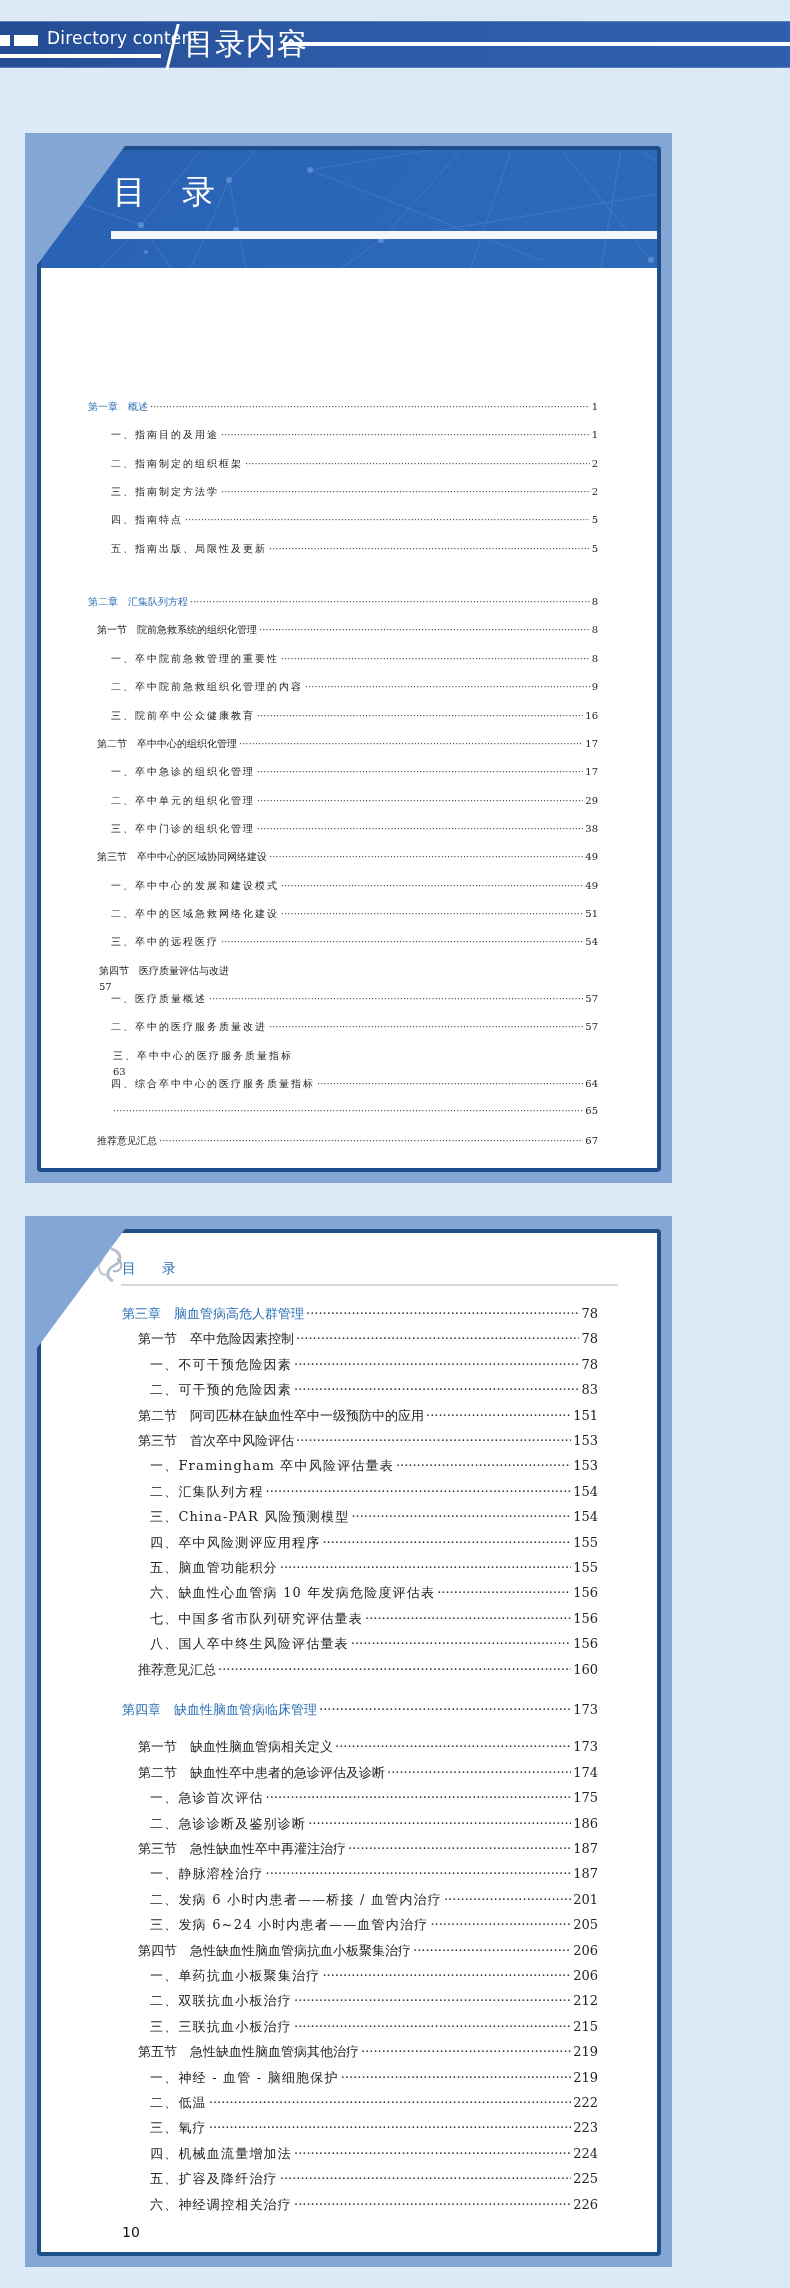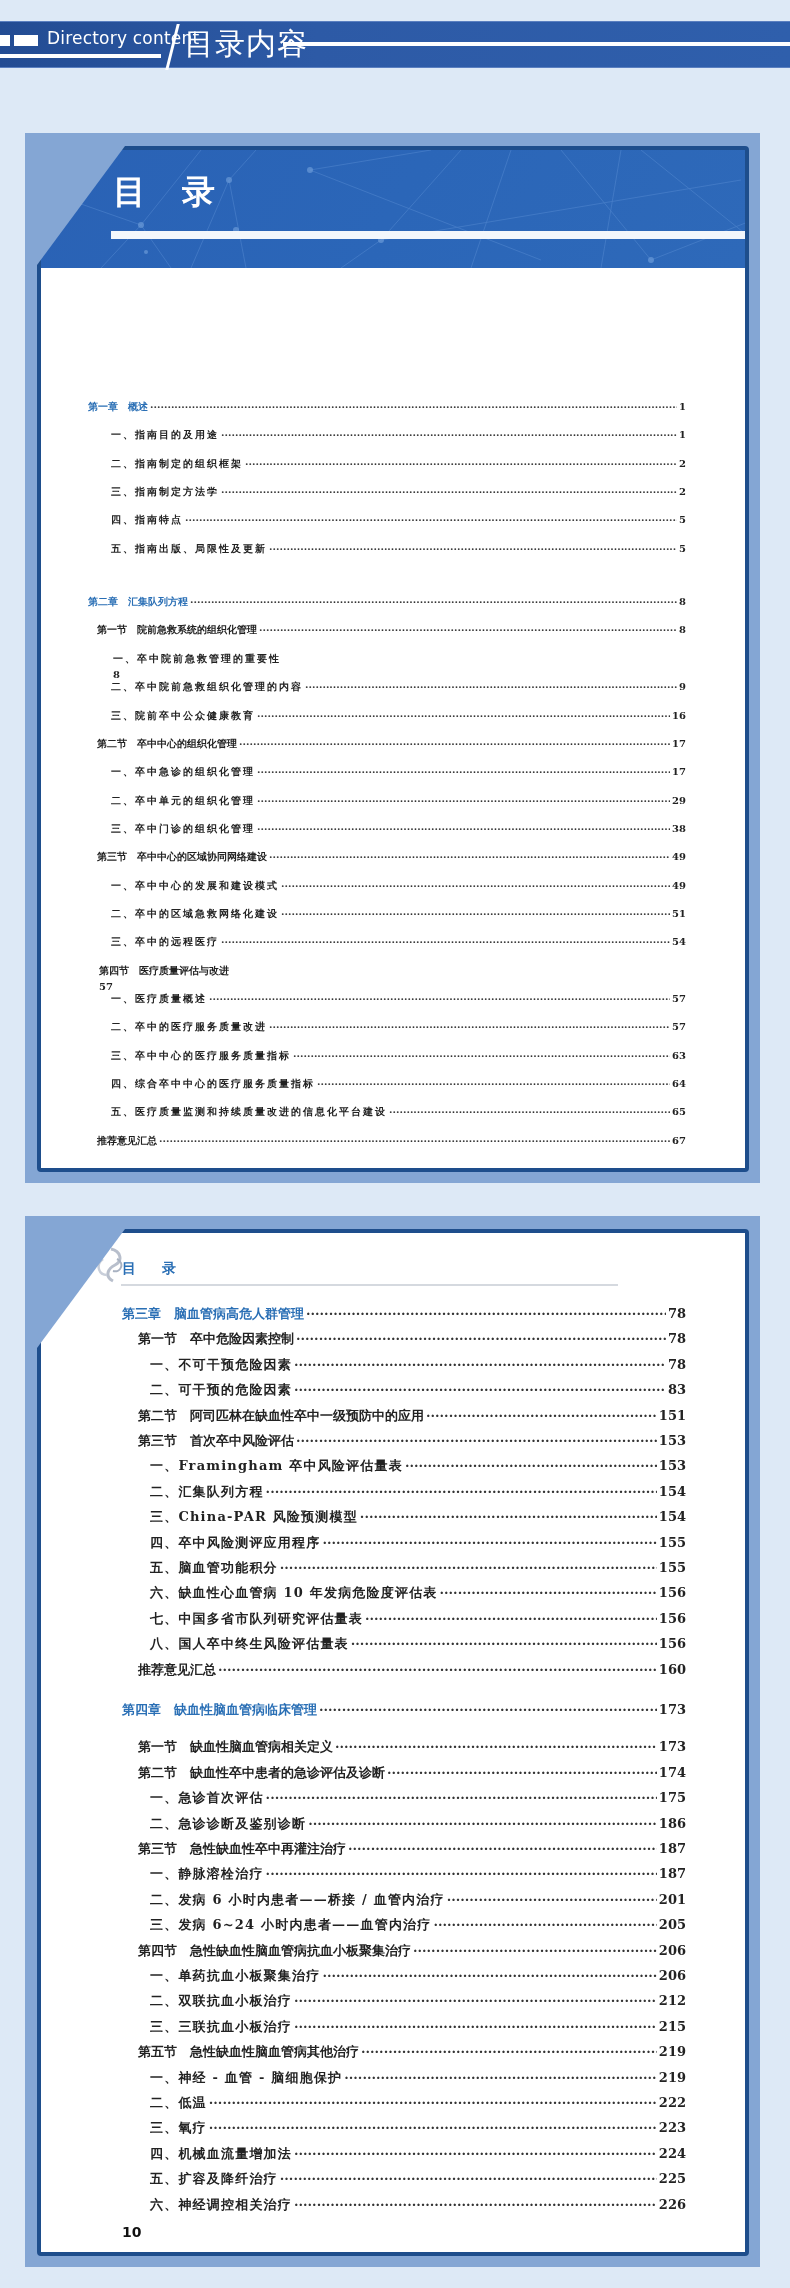--- a/index.html
+++ b/index.html
@@ -11,21 +11,21 @@
     background: linear-gradient(90deg, #234c93 0%, #2d5aa6 40%, #2f5fac 100%); border-top: 1px solid #5a7fc0; border-bottom: 1px solid #5a7fc0; }
   .banner .sq1 { position: absolute; left: 0; top: 13px; width: 10px; height: 11px; background: #fff; }
   .banner .sq2 { position: absolute; left: 14px; top: 13px; width: 24px; height: 11px; background: #fff; }
   .banner .en { position: absolute; left: 47px; top: 6px; color: #fff; font-family: "DejaVu Sans", sans-serif; font-size: 17px; letter-spacing: 0.2px; }
   .banner .en-underline { position: absolute; left: 0; top: 32px; width: 161px; height: 4px; background: #fff; }
   .banner .slash { position: absolute; left: 171px; top: 2px; width: 3px; height: 46px; background: #fff; transform: skewX(-14deg); }
   .banner .zh { position: absolute; left: 184px; top: 2px; color: #fff; font-family: "DejaVu Sans", sans-serif; font-size: 30px; letter-spacing: 1px; }
   .banner .rule { position: absolute; left: 283px; top: 20px; width: 507px; height: 4px; background: #fff; }
 
   
-  .outer { position: absolute; left: 25px; width: 735px; background: #84a6d4; font-weight: bold; }
+  .outer { position: absolute; left: 25px; width: 647px; background: #84a6d4; }
   .inner { position: absolute; left: 12px; right: 11px; background: #fff; border: 4px solid #1e4e8c; border-radius: 4px; overflow: hidden; }
 
   #card1 { top: 133px; height: 1050px; }
   #card1 .inner { top: 13px; bottom: 11px; }
   #card2 { top: 1216px; height: 1051px; }
   #card2 .inner { top: 13px; bottom: 11px; }
 
   .blue-head { position: absolute; left: 0; top: 0; right: 0; height: 118px;
     background: linear-gradient(120deg, #2a62b5 0%, #2b66b8 50%, #2e69b9 100%); overflow: hidden; }
   .blue-head svg { position: absolute; left: 0; top: 0; }
@@ -145,21 +145,21 @@
         <div class="row l0 chap" style="top: 445.1px;">
           <span class="lbl">第二章　汇集队列方程</span>
           <span class="dots"></span>
           <span class="pg">8</span>
         </div>
         <div class="row l1" style="top: 473.45px;">
           <span class="lbl">第一节　院前急救系统的组织化管理</span>
           <span class="dots"></span>
           <span class="pg">8</span>
         </div>
-        <div class="row l2" style="top: 501.8px; flex-direction: column;">
+        <div class="row l2" style="top: 501.8px;">
           <span class="lbl">一、卒中院前急救管理的重要性</span>
           <span class="dots"></span>
           <span class="pg">8</span>
         </div>
         <div class="row l2" style="top: 530.15px;">
           <span class="lbl">二、卒中院前急救组织化管理的内容</span>
           <span class="dots"></span>
           <span class="pg">9</span>
         </div>
         <div class="row l2" style="top: 558.5px;">
@@ -215,32 +215,31 @@
         <div class="row l2" style="top: 842px;">
           <span class="lbl">一、医疗质量概述</span>
           <span class="dots"></span>
           <span class="pg">57</span>
         </div>
         <div class="row l2" style="top: 870.35px;">
           <span class="lbl">二、卒中的医疗服务质量改进</span>
           <span class="dots"></span>
           <span class="pg">57</span>
         </div>
-        <div class="row l2" style="top: 898.7px;">
+        <div class="row l2" style="top: 898.7px; flex-direction: column;">
           <span class="lbl">三、卒中中心的医疗服务质量指标</span>
           <span class="dots"></span>
           <span class="pg">63</span>
         </div>
         <div class="row l2" style="top: 927.05px;">
           <span class="lbl">四、综合卒中中心的医疗服务质量指标</span>
           <span class="dots"></span>
           <span class="pg">64</span>
         </div>
         <div class="row l2" style="top: 955.4px;">
-          <span class="lbl">五、医疗质量监测和持续质量改进的信息化平台建设</span>
           <span class="dots"></span>
           <span class="pg">65</span>
         </div>
         <div class="row l1" style="top: 983.75px;">
           <span class="lbl">推荐意见汇总</span>
           <span class="dots"></span>
           <span class="pg">67</span>
         </div>
       </div>
   </div>

